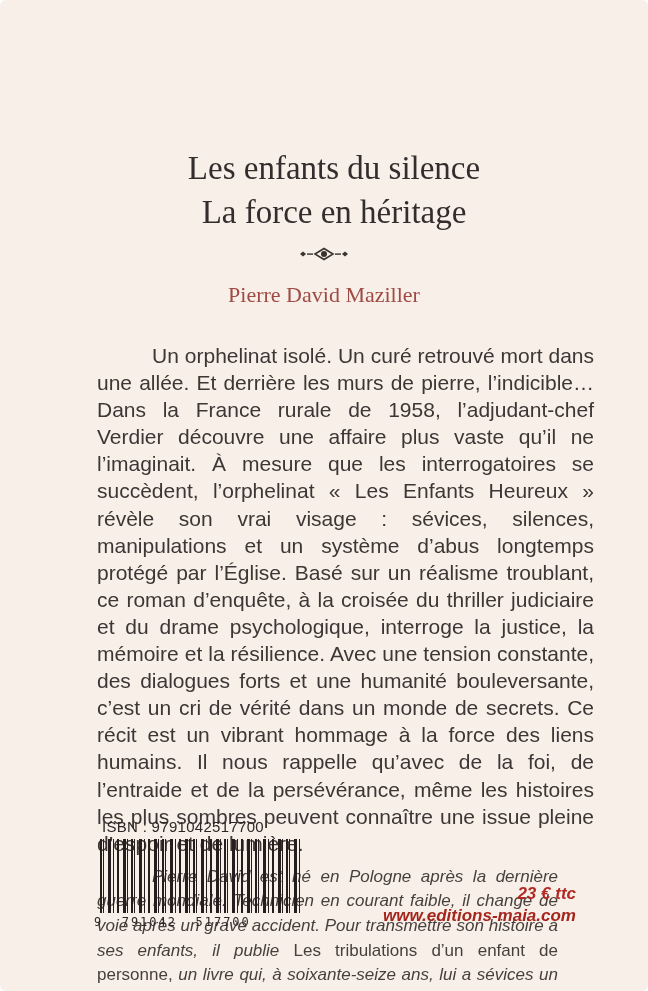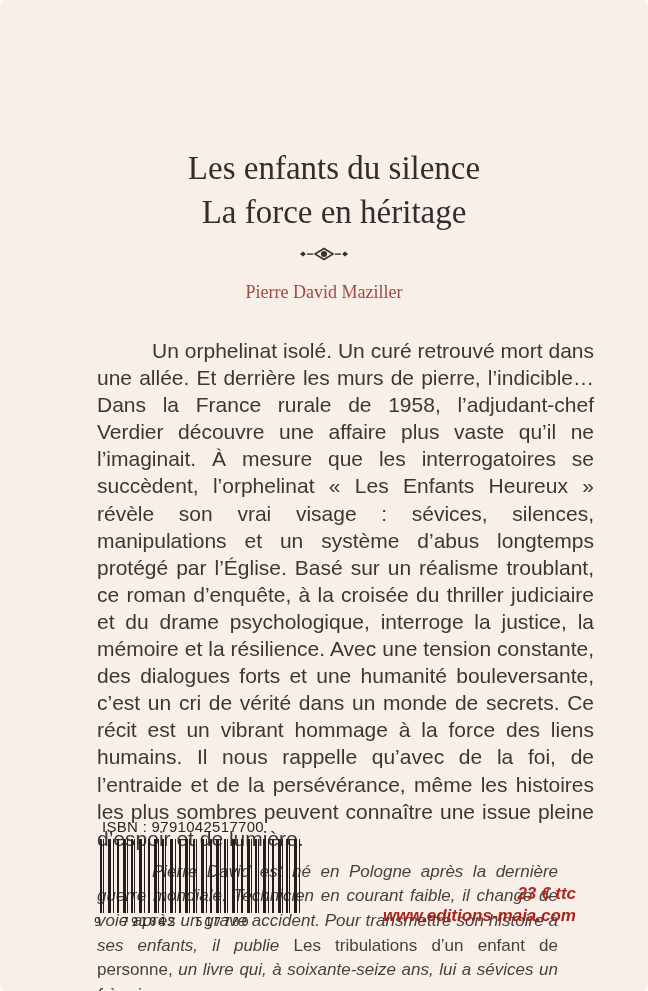--- a/index.html
+++ b/index.html
@@ -27,21 +27,21 @@
   }
   .ornament{
     text-align:center;
     margin-top:10px;
     height:18px;
   }
   .author{
     text-align:center;
     margin-top:20px;
     font-family:"Liberation Serif","DejaVu Serif",serif;
-    font-size:18px;
+    font-size:22px;
     color:#a04a44;
   }
   .synopsis{
     margin:34px 54px 0 97px;
     text-align:justify;
     text-indent:55px;
     font-size:21px;
     line-height:27.1px;
     color:#3d3634;
   }

